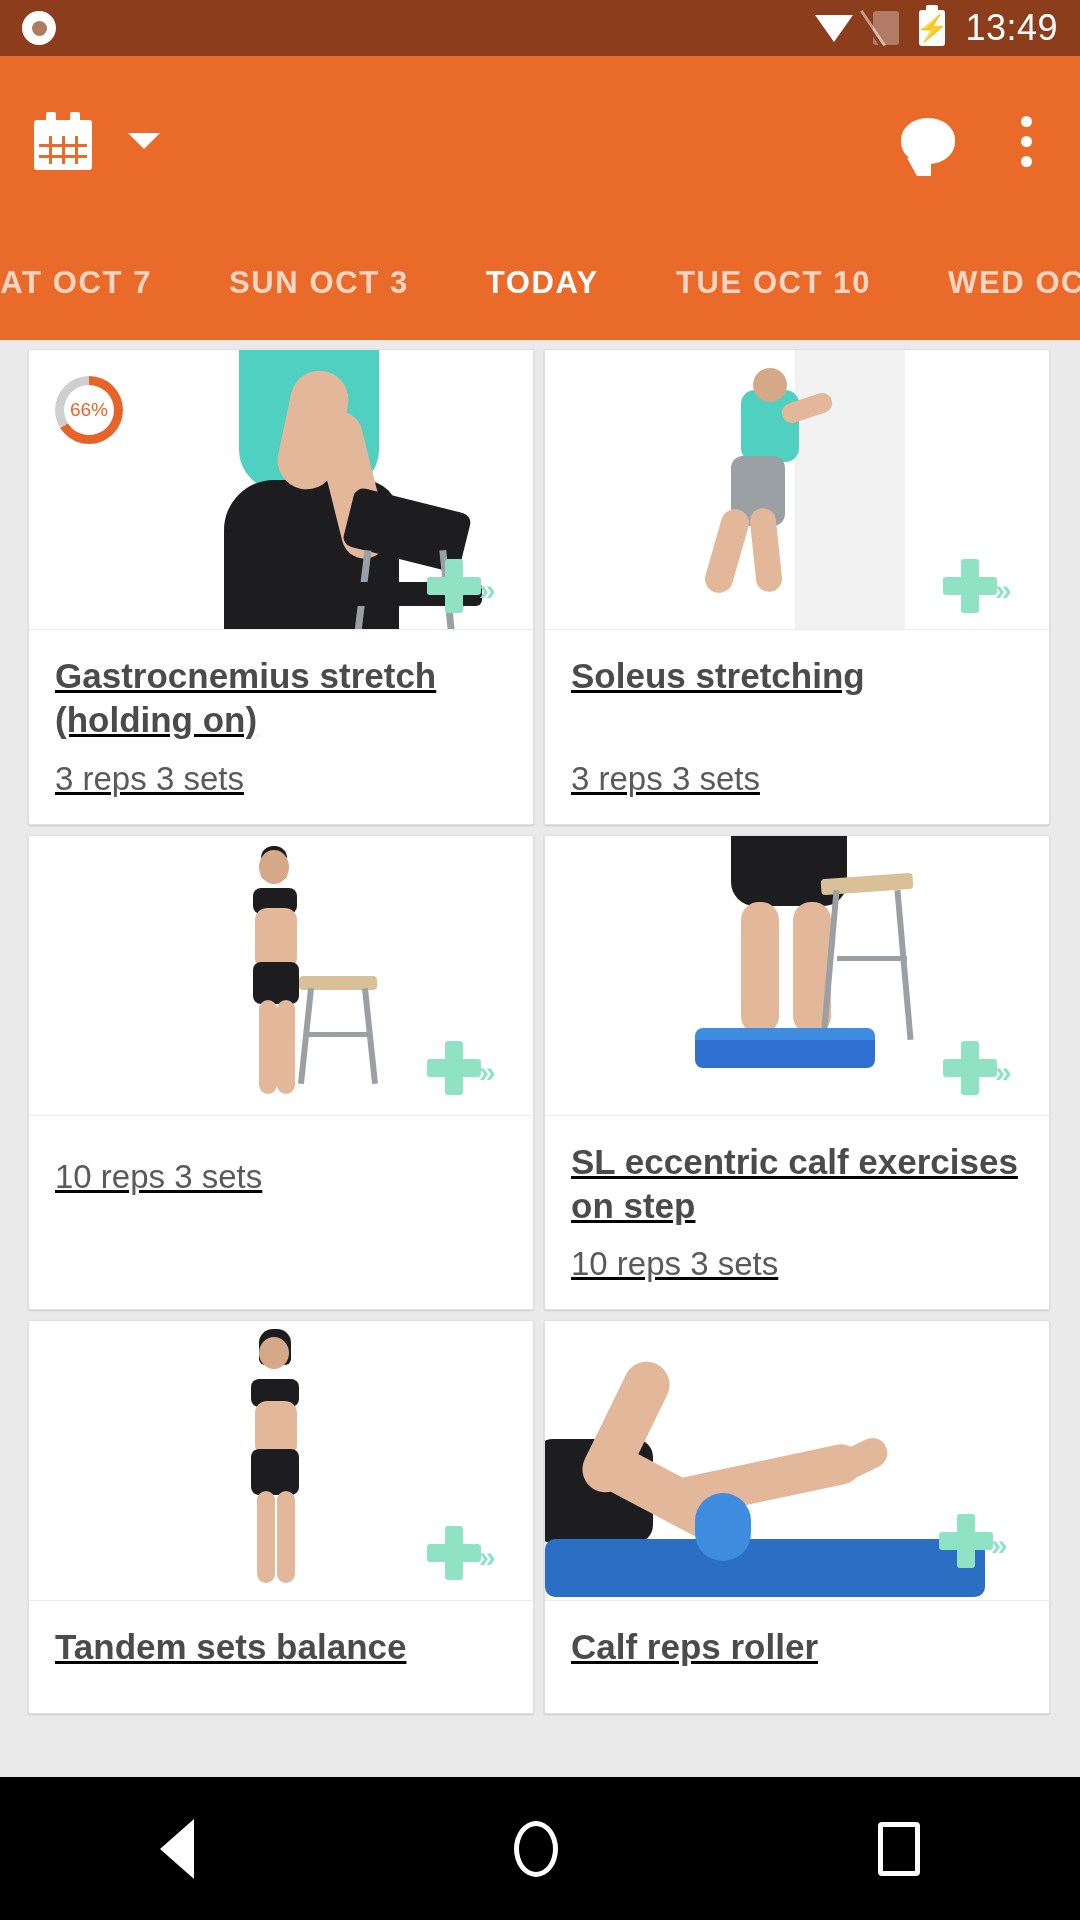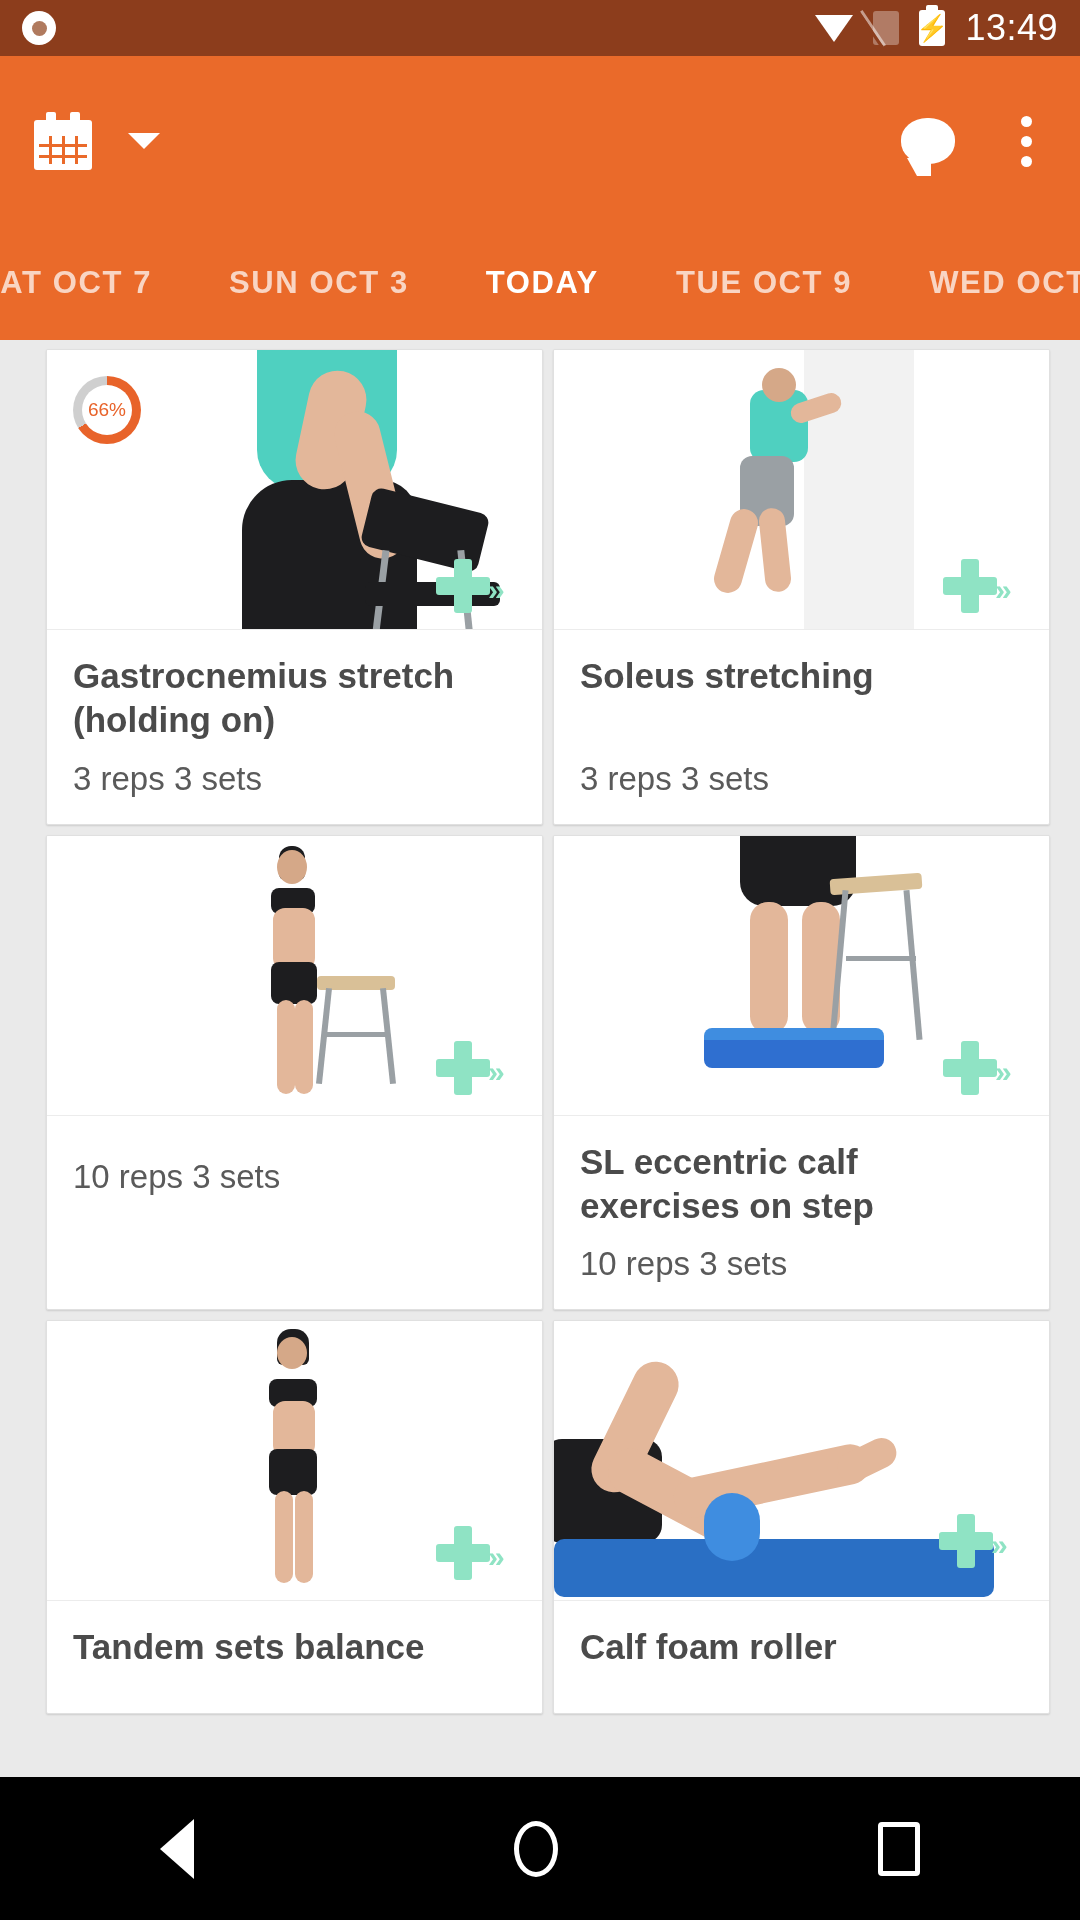--- a/index.html
+++ b/index.html
@@ -65,27 +65,27 @@
     background:#ea6a2a; display:flex; align-items:center; overflow:hidden;
   }
   .tab{ color:rgba(255,255,255,.72); font-size:31px; font-weight:bold; letter-spacing:1.6px;
         white-space:nowrap; flex:0 0 auto; }
   .tab.active{ color:#ffffff; }
   .tab.t0{ margin-left:-22px; } 
   .tab + .tab{ margin-left:77px; }
 
   
   .content{ position:absolute; top:340px; left:0; width:1080px; height:1437px;
-            background:#eaeaea; padding:9px 30px 0 46px; overflow:hidden; }
+            background:#eaeaea; padding:9px 30px 0 28px; overflow:hidden; }
   .row{ display:flex; gap:10px; margin-bottom:10px; }
   .card{ flex:1 1 0; background:#fff; border:1px solid #e0e0e0; border-radius:2px;
          box-shadow:0 1px 2px rgba(0,0,0,.13); overflow:hidden; display:flex; flex-direction:column; }
   .thumb{ position:relative; height:280px; background:#fff; overflow:hidden;
           border-bottom:1px solid #ececec; }
-  .card-body{ padding:24px 26px 26px 26px; }
+  .card-body{ padding:24px 26px 26px 26px;text-decoration:underline; }
   .card-title{ font-size:35px; font-weight:bold; color:#4b4b4b; line-height:1.25; }
   .card-sub{ font-size:33px; color:#5a5a5a; margin-top:18px; }
   .card-sub.empty{ visibility:hidden; }
 
   
   .donut{ position:absolute; left:26px; top:26px; width:68px; height:68px; border-radius:50%; }
   .donut .ring{ position:absolute; inset:0; border-radius:50%; }
   .donut .hole{ position:absolute; inset:9px; background:#fff; border-radius:50%;
                 display:flex; align-items:center; justify-content:center;
                 font-size:19px; color:#e8632a; font-weight:normal; }
@@ -150,21 +150,21 @@
           <i></i>
           <i></i>
         </span>
     </div>
   </div>
 
   <div class="tabs">
     <span class="tab t0">SAT OCT 7</span>
     <span class="tab">SUN OCT 3</span>
     <span class="tab active">TODAY</span>
-    <span class="tab">TUE OCT 9</span>
+    <span class="tab">TUE OCT 10</span>
     <span class="tab">WED OCT</span>
   </div>
 
   <div class="content">
 
     <div class="row">
 
       <div class="card">
         <div class="thumb">
           <span class="ph teal" style="left:210px;top:-10px;width:140px;height:150px;border-radius:0 0 40px 40px;"></span>
@@ -289,21 +289,21 @@
           <span class="ph skin" style="left:118px;top:140px;width:200px;height:40px;border-radius:22px;transform:rotate(-12deg);"></span>
           <span class="ph skin" style="left:282px;top:124px;width:62px;height:30px;border-radius:16px;transform:rotate(-26deg);"></span>
           <span class="ph matblue" style="left:0;top:218px;width:440px;height:58px;border-radius:10px;"></span>
           <span class="ph blue2" style="left:150px;top:172px;width:56px;height:68px;border-radius:28px;"></span>
           <span class="wm" style="right:18px;bottom:26px;">
             <span class="cross"></span>
               <span class="chev">»</span>
           </span>
         </div>
         <div class="card-body">
-          <div class="card-title">Calf foam roller</div>
+          <div class="card-title">Calf reps roller</div>
           <div class="card-sub empty"></div>
         </div>
       </div>
     </div>
   </div>
 
   <div class="navbar">
     <span class="nav-back"></span>
     <span class="nav-home"></span>
     <span class="nav-recent"></span>

